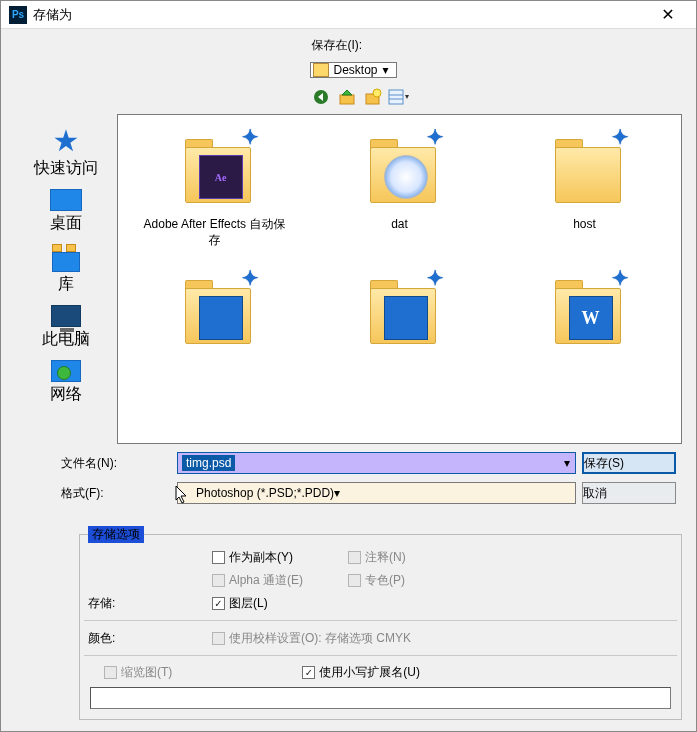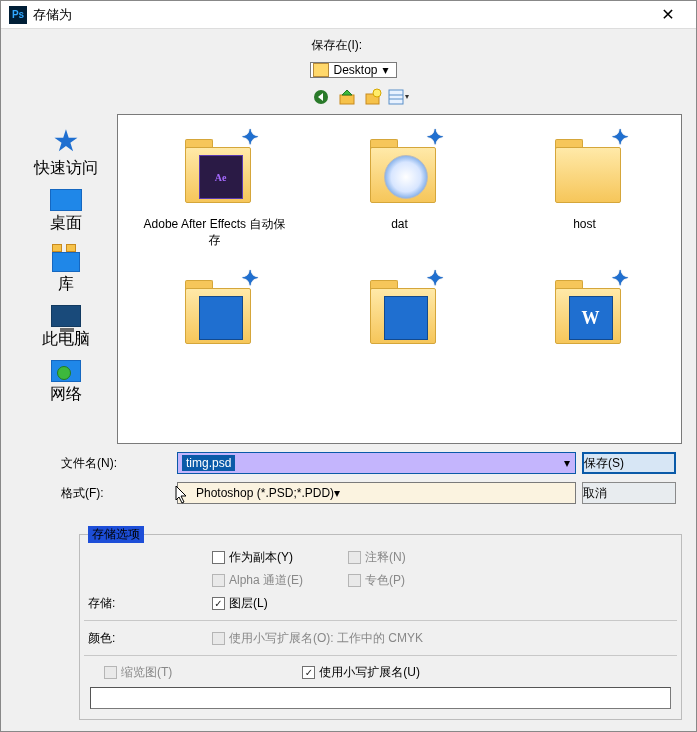--- a/index.html
+++ b/index.html
@@ -252,21 +252,21 @@
             <span>图层(L)</span>
           </label>
       </div>
     </div>
     <div class="sep"></div>
     <div class="opt-row color">
       <div class="opt-lbl">颜色:</div>
       <div class="opt-checks">
         <label class="chk">
             <span class="chkbox disabled"></span>
-            <span style="color:#888">使用小写扩展名(O): 工作中的 CMYK</span>
+            <span style="color:#888">使用校样设置(O): 存储选项 CMYK</span>
           </label>
       </div>
     </div>
     <div class="sep"></div>
     <div class="bottom-chk-row">
       <label class="chk">
           <span class="chkbox disabled"></span>
           <span style="color:#888">缩览图(T)</span>
         </label>
       <label class="chk">

